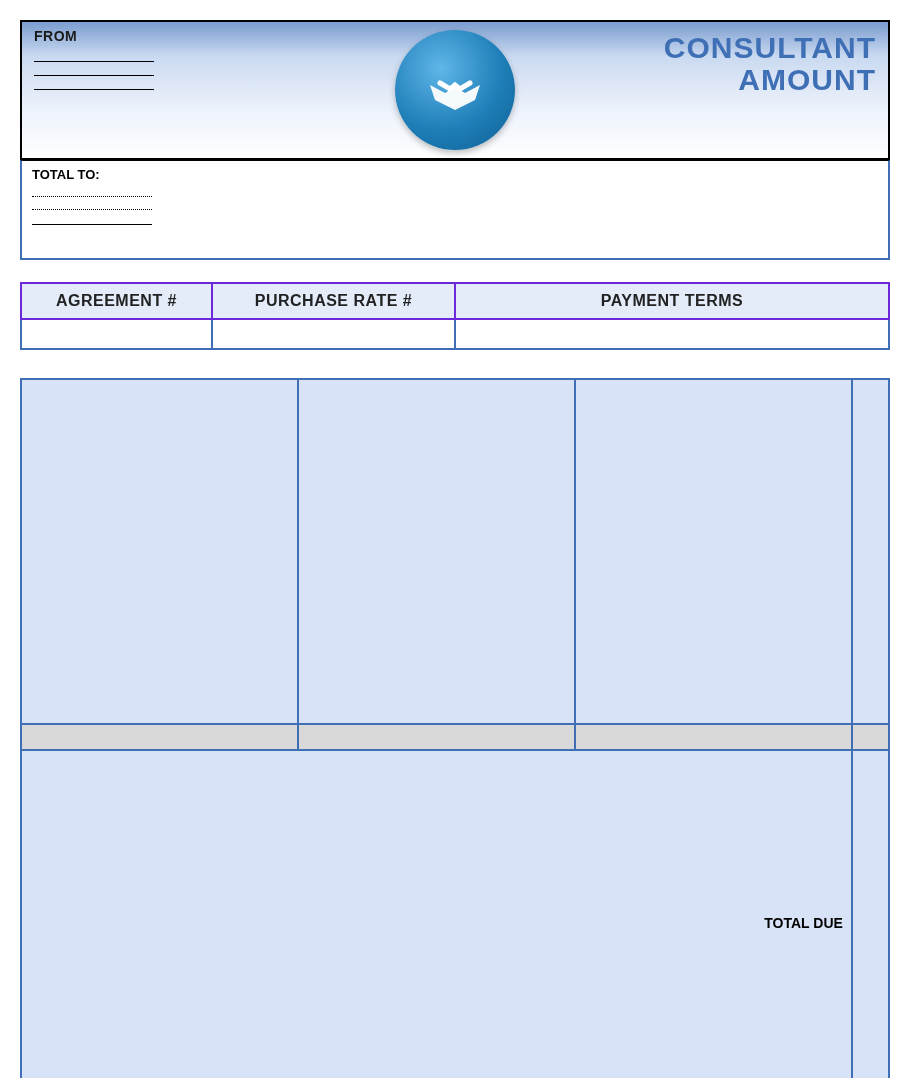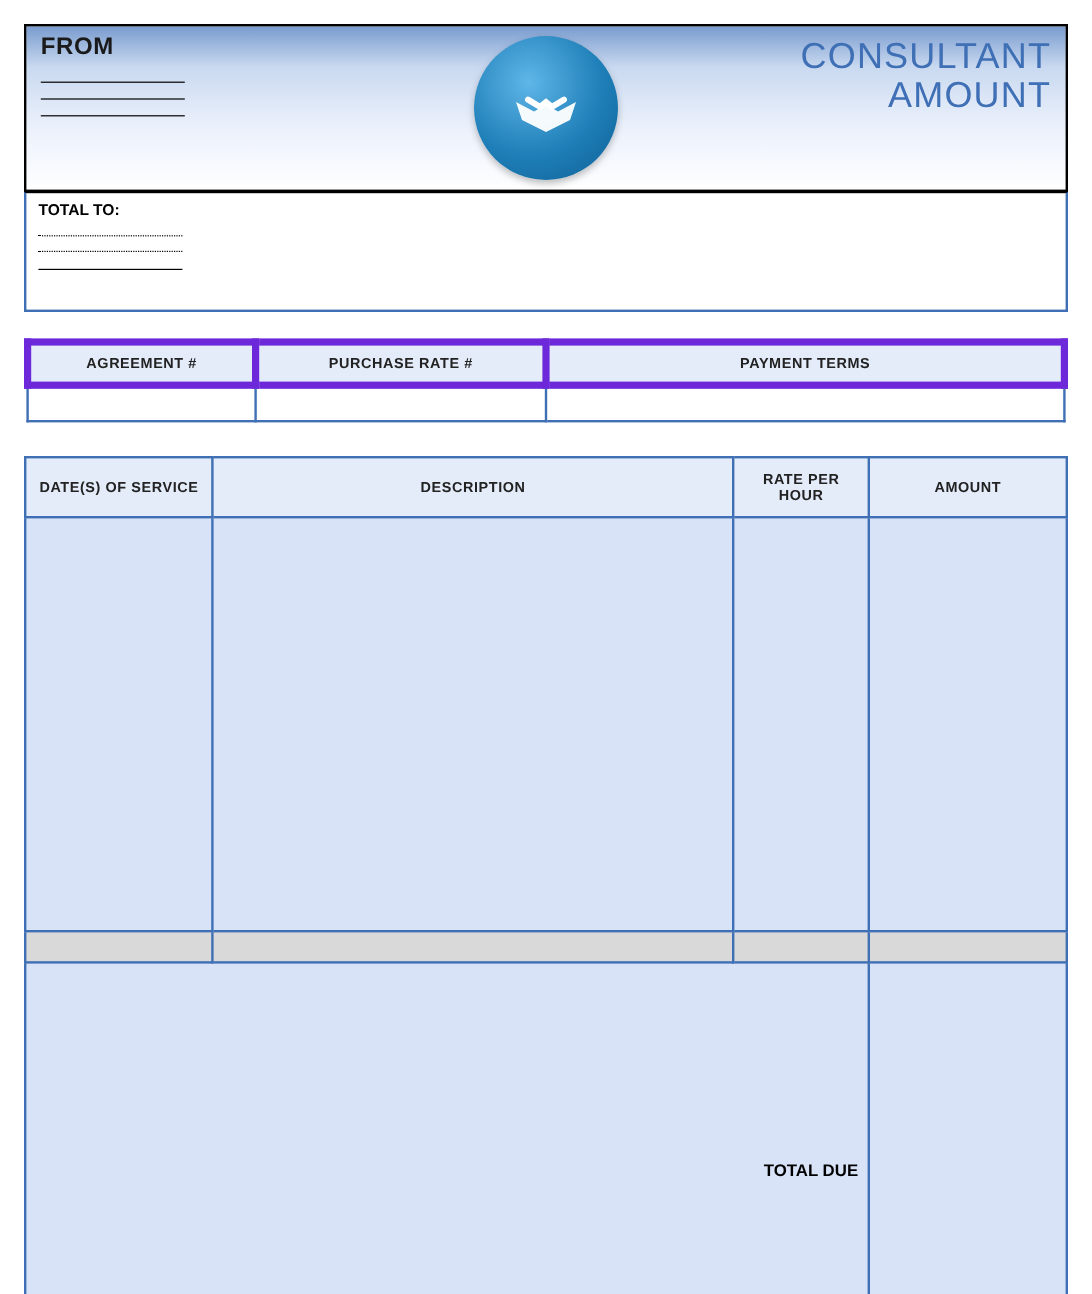--- a/index.html
+++ b/index.html
@@ -15,21 +15,21 @@
     height: 140px;
     background: linear-gradient(to bottom, #7a9ccf 0%, #c9d9f0 25%, #eaf0fb 60%, #ffffff 100%);
     position: relative;
     display: flex;
     align-items: flex-start;
     justify-content: space-between;
     padding: 6px 12px;
   }
   .from-block { width: 170px; }
   .from-label {
-    font-size: 20px;
+    font-size: 14px;
     font-weight: bold;
     color: #1a1a1a;
     letter-spacing: .5px;
     margin-bottom: 4px;
   }
   .blank-line {
     border-bottom: 1px solid #000;
     height: 14px;
     width: 120px;
   }
@@ -45,21 +45,21 @@
     border-radius: 50%;
     background: radial-gradient(circle at 38% 32%, #5fb6e8 0%, #1f7fb8 55%, #0e5f94 100%);
     display: flex;
     align-items: center;
     justify-content: center;
     box-shadow: 0 3px 6px rgba(0,0,0,.25);
   }
   .title-block {
     text-align: right;
     color: #3f6fb5;
-    font-weight: normal;
+    font-weight: bold;
     letter-spacing: 1px;
     font-size: 30px;
     line-height: 1.05;
     margin-top: 4px;
   }
   .billto-box {
     border: 2px solid #3f6fb5;
     border-top: 1px solid #000;
     padding: 6px 10px 18px 10px;
     background: #fff;
@@ -81,23 +81,23 @@
     width: 120px;
     margin-top: 2px;
   }
   .spacer { height: 22px; }
 
   table.meta {
     width: 100%;
     border-collapse: collapse;
   }
   table.meta th {
-    border: 6px solid #6d28d9;
+    border: 2px solid #6d28d9;
     background: #e4ecfa;
-    font-size: 12px;
+    font-size: 16px;
     letter-spacing: .5px;
     padding: 8px 4px;
     font-weight: bold;
     color: #222;
   }
   table.meta td {
     border: 2px solid #3f6fb5;
     height: 30px;
     background: #fff;
   }
@@ -192,26 +192,20 @@
   <tr>
     <td></td>
     <td></td>
     <td></td>
   </tr>
 </tbody>
   </table>
 
 <table class="items">
   <tbody>
-      <tr>
-    <th class="col-date">DATE(S) OF SERVICE</th>
-    <th class="col-desc">DESCRIPTION</th>
-    <th class="col-rate">RATE PER HOUR</th>
-    <th class="col-amount">AMOUNT</th>
-  </tr>
   <tr>
     <td></td>
     <td></td>
     <td></td>
     <td></td>
   </tr>
   <tr class="footrow">
     <td></td>
     <td></td>
     <td></td>

